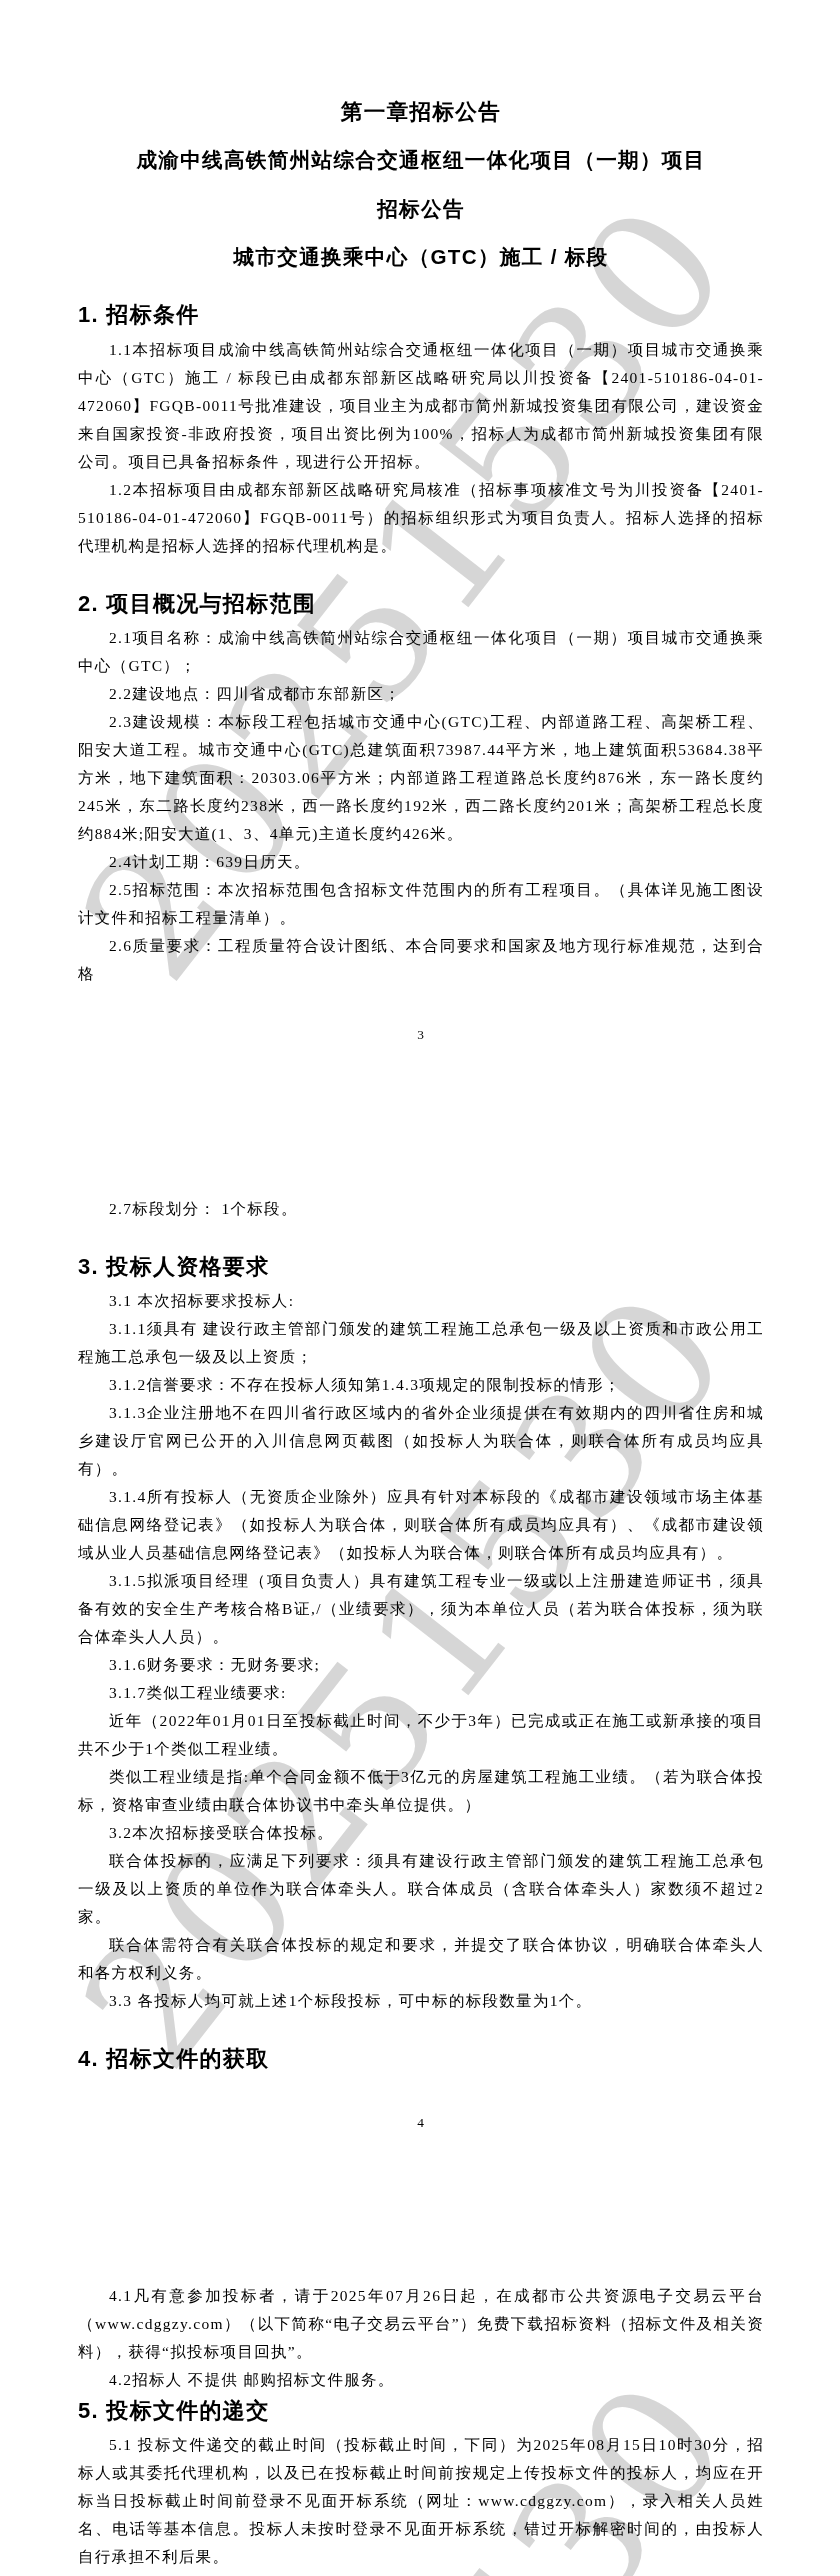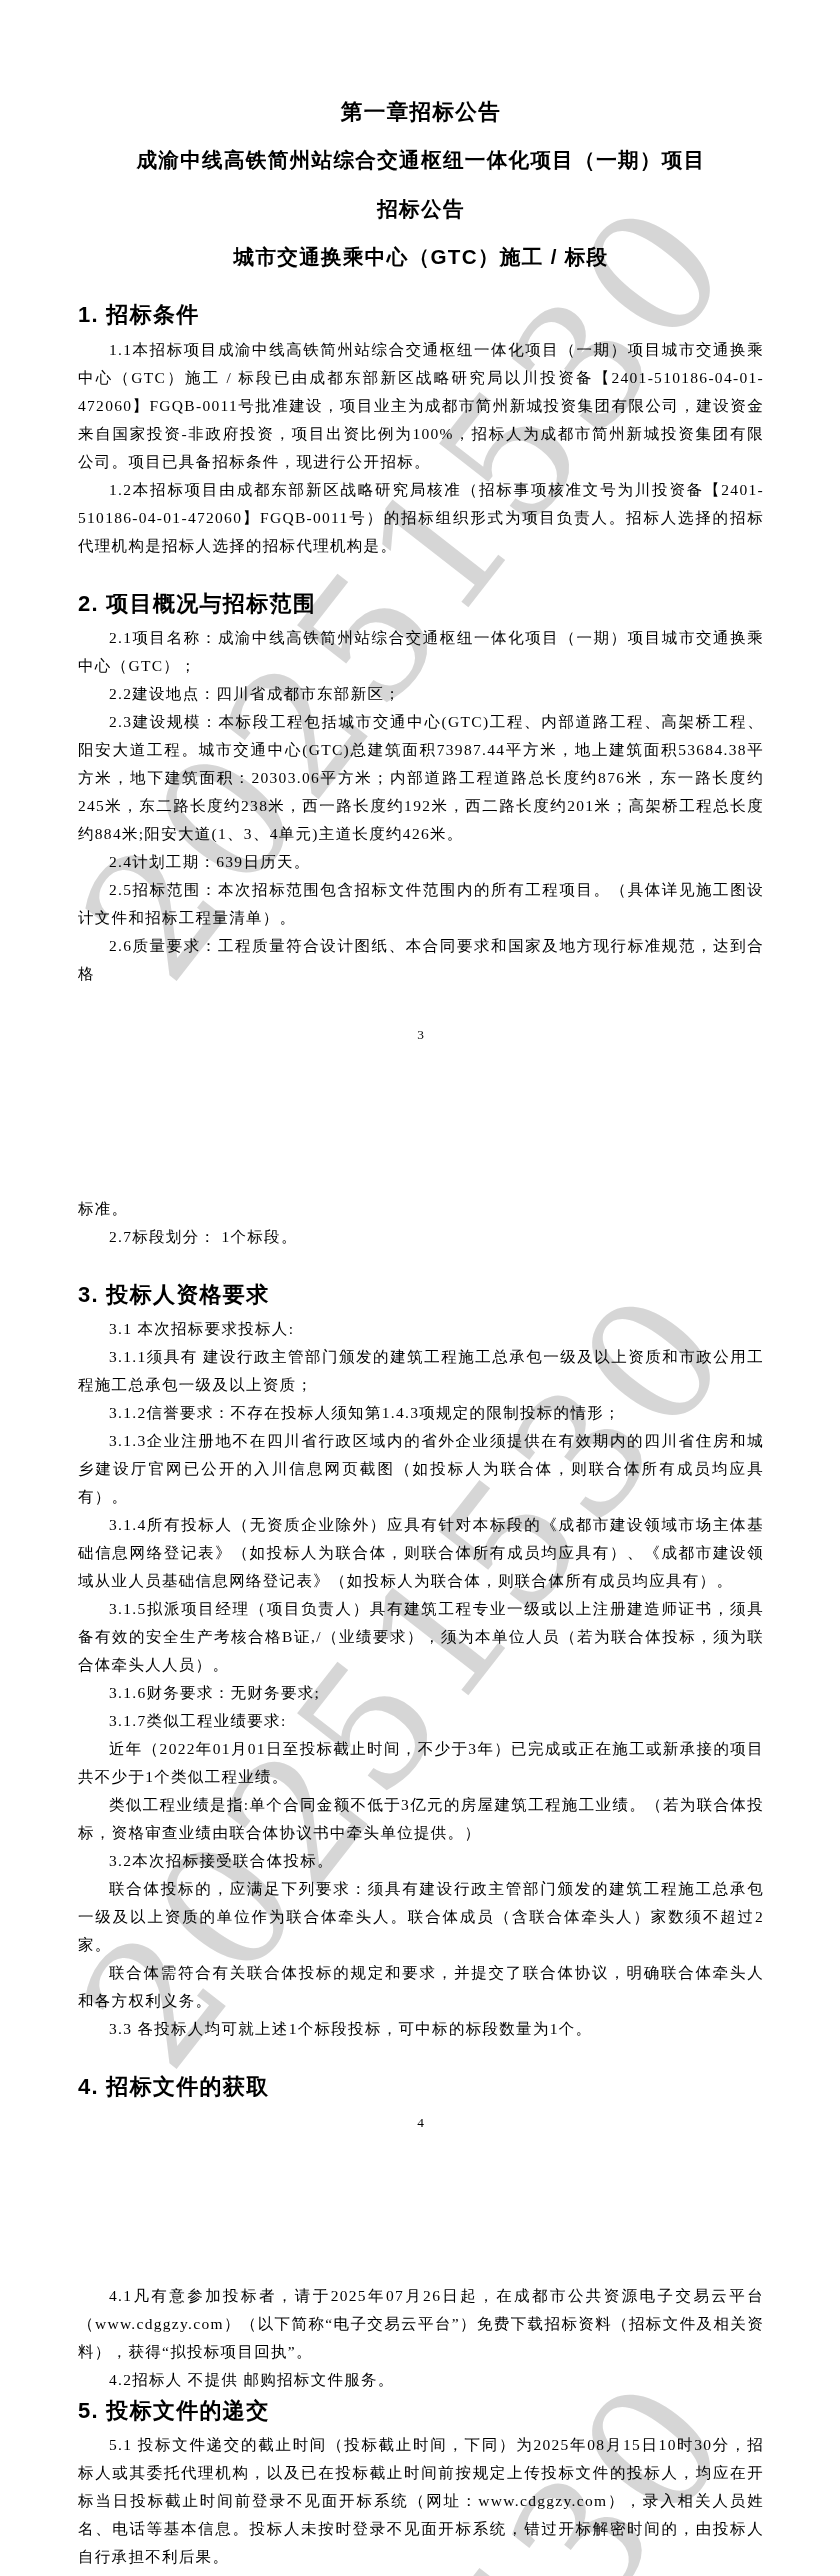--- a/index.html
+++ b/index.html
@@ -50,21 +50,20 @@
       <div class="blk k-p"><span class="u">2.4计划工期：639日历天。</span></div>
       <div class="blk k-p"><span class="u">2.5招标范围：本次招标范围包含招标文件范围内的所有工程项目。（具体详见施工图设计文件和招标工程量清单）。</span></div>
       <div class="blk k-p"><span class="u">2.6质量要求：工程质量符合设计图纸、本合同要求和国家及地方现行标准规范，达到合格</span></div>
     </div>
   <div class="pageno">3</div>
 </section>
 
 <section class="page">
   <div class="watermark">20251530</div>
   <div class="blocks pt-p4">
-      <div class="blk k-cont"><span class="u">标准。</span></div>
       <div class="blk k-p"><span class="u">2.7标段划分： 1个标段。</span></div>
       <div class="blk k-h"><span>3. 投标人资格要求</span></div>
       <div class="blk k-p"><span>3.1 本次招标要求投标人:</span></div>
       <div class="blk k-p"><span>3.1.1须具有 </span><span class="u">建设行政主管部门颁发的建筑工程施工总承包一级及以上资质和市政公用工程施工总承包一级及以上资质</span><span>；</span></div>
       <div class="blk k-p"><span>3.1.2信誉要求：不存在投标人须知第1.4.3项规定的限制投标的情形；</span></div>
       <div class="blk k-p"><span>3.1.3企业注册地不在四川省行政区域内的省外企业须提供在有效期内的四川省住房和城乡建设厅官网已公开的入川信息网页截图（如投标人为联合体，则联合体所有成员均应具有）。</span></div>
       <div class="blk k-p"><span>3.1.4所有投标人（无资质企业除外）应具有针对本标段的《成都市建设领域市场主体基础信息网络登记表》（如投标人为联合体，则联合体所有成员均应具有）、《成都市建设领域从业人员基础信息网络登记表》（如投标人为联合体，则联合体所有成员均应具有）。</span></div>
       <div class="blk k-p"><span>3.1.5拟派项目经理（项目负责人）具有</span><span class="u">建筑工程</span><span>专业</span><span class="u">一</span><span>级或以上注册建造师证书，须具备有效的安全生产考核合格B证,</span><span class="u">/</span><span>（业绩要求），须为本单位人员（若为联合体投标，须为联合体牵头人人员）。</span></div>
       <div class="blk k-p"><span>3.1.6财务要求：无财务要求;</span></div>
       <div class="blk k-p"><span>3.1.7类似工程业绩要求:</span></div>

